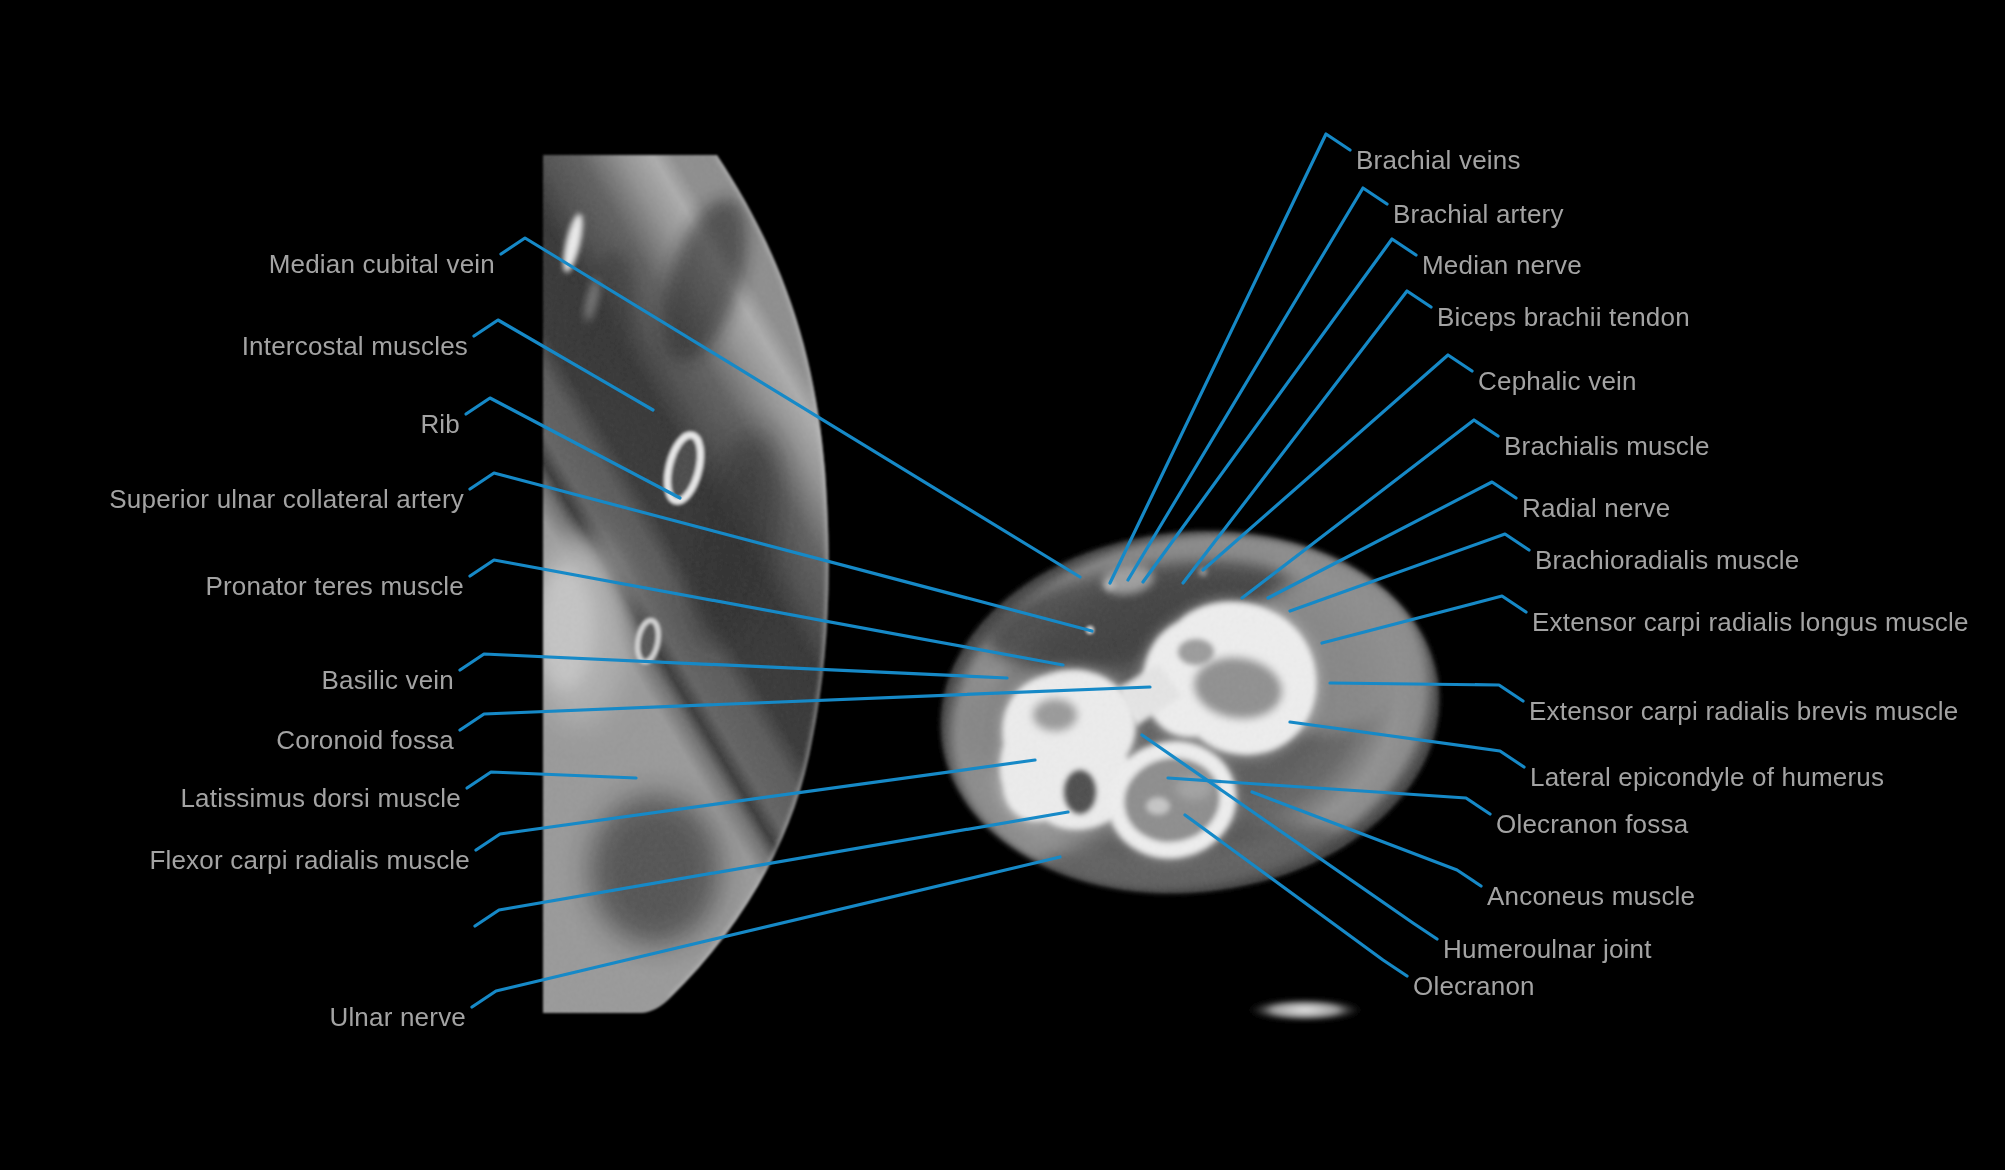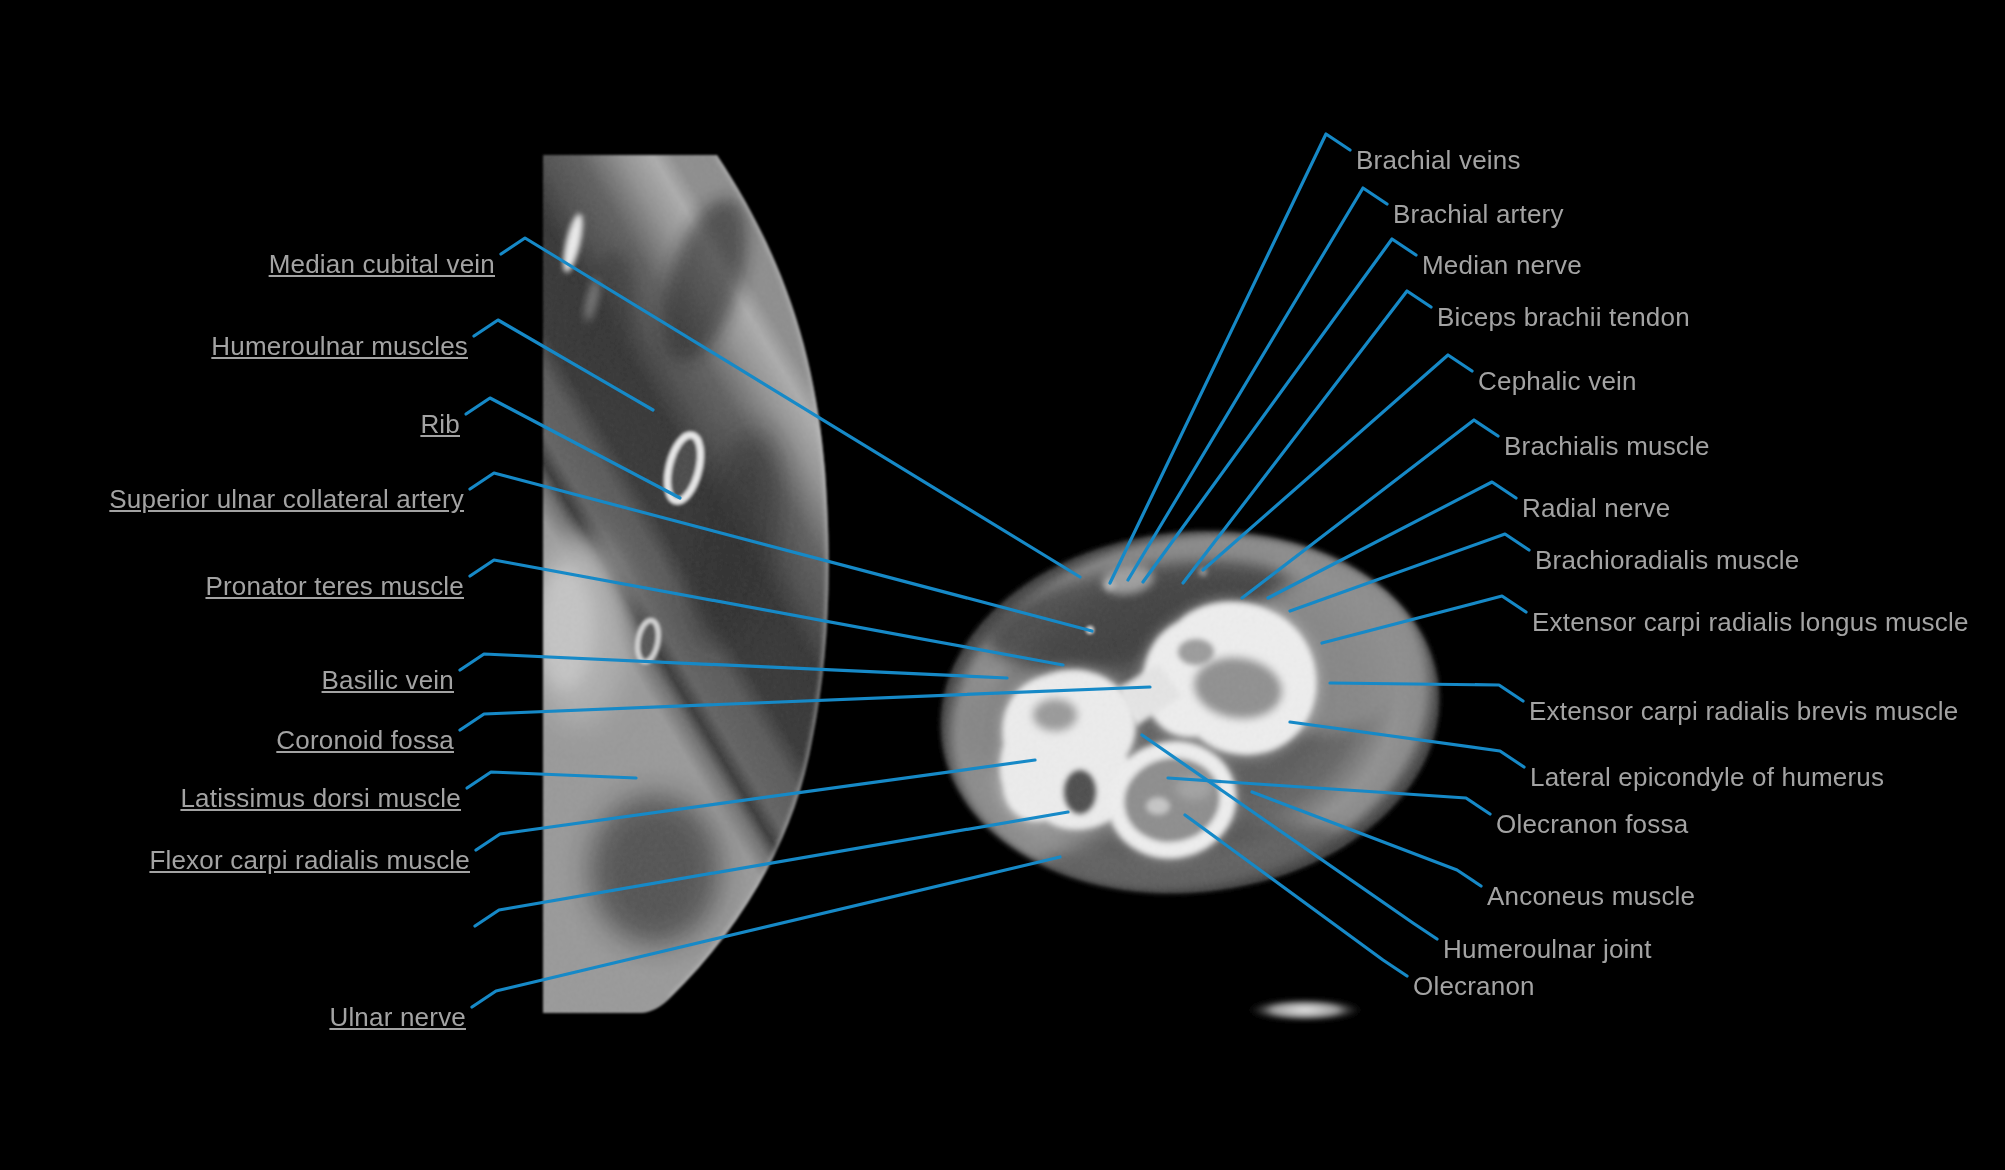--- a/index.html
+++ b/index.html
@@ -1,21 +1,21 @@
 <!DOCTYPE html>
 <html><head>
 <meta charset="utf-8">
 <style>
   html,body{margin:0;padding:0;background:#000;}
   #canvas{position:relative;width:2005px;height:1170px;background:#000;overflow:hidden;
           font-family:"Liberation Sans",sans-serif;}
   #art{position:absolute;left:0;top:0;}
   .label{position:absolute;color:#a3a3a3;font-size:26px;line-height:30px;white-space:nowrap;
          font-weight:400;letter-spacing:.2px;}
-  .label.left{text-align:left;text-decoration:underline;}
+  .label.left{text-align:left;}
   .leader{fill:none;stroke-width:3.2;stroke-linejoin:round;stroke-linecap:round;}
 </style>
 </head>
 <body>
 
 <div id="canvas">
 
 <svg id="art" width="2005" height="1170" viewBox="0 0 2005 1170">
   <defs>
     <filter id="b1" x="-40%" y="-40%" width="180%" height="180%">
@@ -172,21 +172,21 @@
     <polyline class="leader" points="1523,701 1499,685 1330,683"></polyline>
     <polyline class="leader" points="1524,767 1500,751 1290,722"></polyline>
     <polyline class="leader" points="1490,814 1466,798 1168,778"></polyline>
     <polyline class="leader" points="1481,886 1457,870 1252,792"></polyline>
     <polyline class="leader" points="1437,939 1413,923 1142,735"></polyline>
     <polyline class="leader" points="1407,976 1383,960 1185,815"></polyline>
   </g>
 </svg>
 
 <div class="label left" style="right:1510px;top:249px">Median cubital vein</div>
-<div class="label left" style="right:1537px;top:331px">Humeroulnar muscles</div>
+<div class="label left" style="right:1537px;top:331px">Intercostal muscles</div>
 <div class="label left" style="right:1545px;top:409px">Rib</div>
 <div class="label left" style="right:1541px;top:484px">Superior ulnar collateral artery</div>
 <div class="label left" style="right:1541px;top:571px">Pronator teres muscle</div>
 <div class="label left" style="right:1551px;top:665px">Basilic vein</div>
 <div class="label left" style="right:1551px;top:725px">Coronoid fossa</div>
 <div class="label left" style="right:1544px;top:783px">Latissimus dorsi muscle</div>
 <div class="label left" style="right:1535px;top:845px">Flexor carpi radialis muscle</div>
 <div class="label left" style="right:1539px;top:1002px">Ulnar nerve</div>
 
 <div class="label" style="left:1356px;top:145px">Brachial veins</div>

